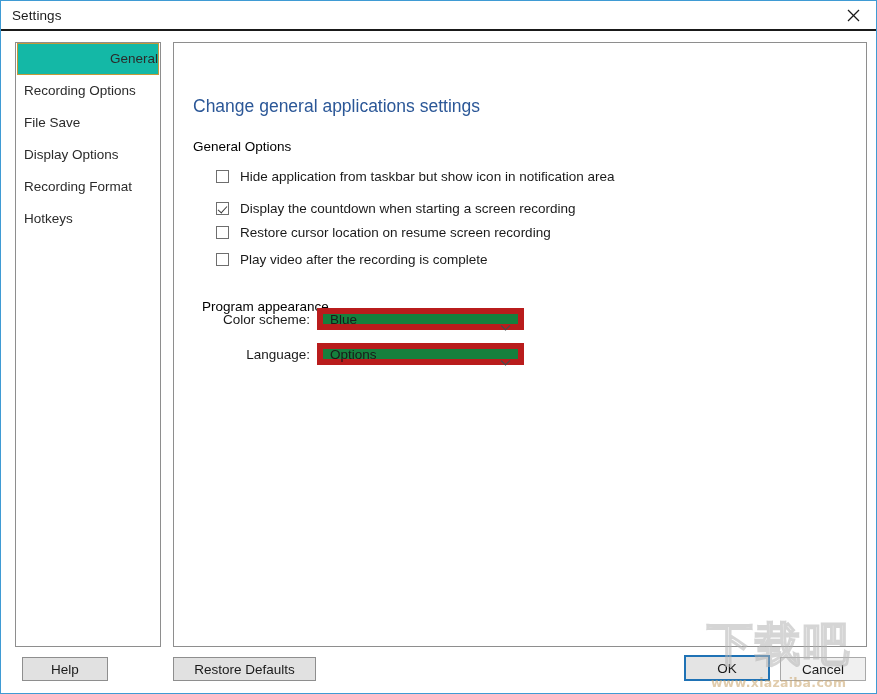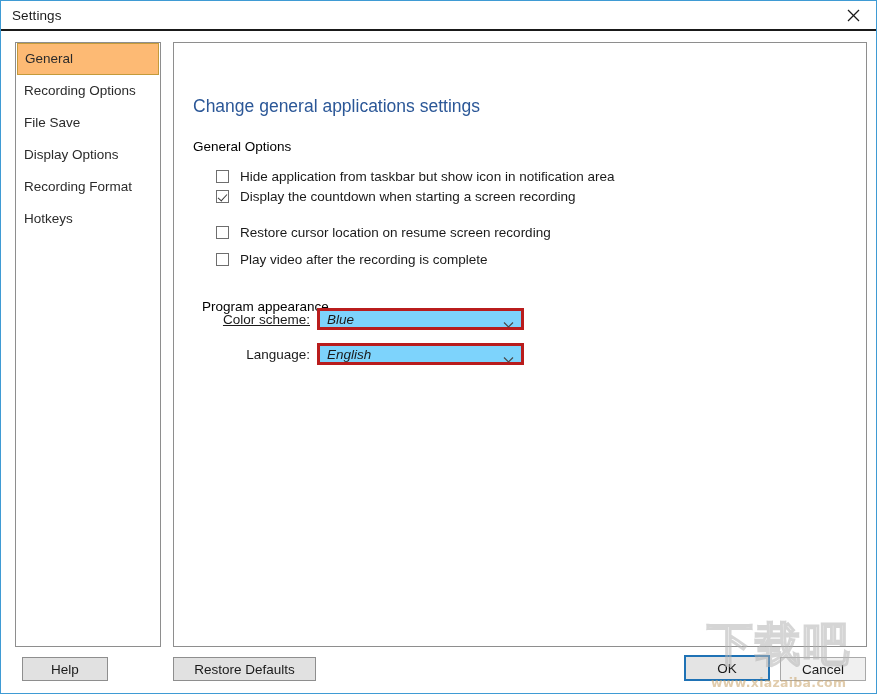--- a/index.html
+++ b/index.html
@@ -80,26 +80,27 @@
     height: 32px;
     line-height: 32px;
     padding-left: 8px;
     font-size: 13.5px;
     color: #2b2b2b;
     box-sizing: border-box;
     cursor: default;
     white-space: nowrap;
   }
   .nav-item.selected {
-    background: #fdba74;
+    background: #14b8a6;
     border: 1px solid #c49a3a;
     margin: 0 1px;
     height: 32px;
     line-height: 30px;
     padding-left: 7px;
+    text-align: right;
   }
 
   
   #main-panel {
     position: absolute;
     left: 172px;
     top: 11px;
     width: 694px;
     height: 605px;
     background: #ffffff;
@@ -195,26 +196,25 @@
     font-size: 13.5px;
     color: #1a1a1a;
     white-space: nowrap;
     text-align: right;
   }
   .combo {
     position: relative;
     width: 207px;
     height: 22px;
     box-sizing: border-box;
-    background: #7dd3fc;
-    border: 3px solid #b91c1c;
-    display: flex;
-    align-items: center;
-    cursor: default;
-    font-style: italic;
+    background: #15803d;
+    border: 6px solid #b91c1c;
+    display: flex;
+    align-items: center;
+    cursor: default;
   }
   .combo-value {
     font-size: 13.5px;
     color: #1a1a1a;
     padding-left: 7px;
     white-space: nowrap;
   }
   .combo-arrow {
     position: absolute;
     right: 7px;
@@ -320,21 +320,21 @@
           <div class="group-rule"></div>
           <div class="group-title">General Options</div>
         </div>
       </div>
 
       <div class="check-row" style="top:124px;">
         <span class="checkbox"></span>
         <span class="check-label">Hide application from taskbar but show icon in notification area</span>
       </div>
 
-      <div class="check-row" style="top:144px;">
+      <div class="check-row" style="top:156px;">
         <span class="checkbox checked"></span>
         <span class="check-label">Display the countdown when starting a screen recording</span>
       </div>
 
       <div class="check-row" style="top:180px;">
         <span class="checkbox"></span>
         <span class="check-label">Restore cursor location on resume screen recording</span>
       </div>
 
       <div class="check-row" style="top:207px;">
@@ -343,35 +343,35 @@
       </div>
 
       <div class="group" style="top:256px;padding-left:9px;">
         <div class="group-header">
           <div class="group-rule"></div>
           <div class="group-title">Program appearance</div>
         </div>
       </div>
 
       <div class="field-row" style="left:42px; top:265px;">
-        <span class="field-label" style="width:94px;text-decoration:underline;">Color scheme:</span>
+        <span class="field-label" style="width:94px;">Color scheme:</span>
         <span class="combo" style="margin-left:7px;">
           <span class="combo-value">Blue</span>
           <span class="combo-arrow">
             <svg width="11" height="8" viewBox="0 0 11 8" aria-hidden="true">
               <polyline points="1,1.5 5.5,6 10,1.5" fill="none" stroke="#4a4a4a" stroke-width="1.2"></polyline>
             </svg>
           </span>
         </span>
       </div>
 
       <div class="field-row" style="left:42px; top:300px;">
         <span class="field-label" style="width:94px;">Language:</span>
         <span class="combo" style="margin-left:7px;">
-          <span class="combo-value">English</span>
+          <span class="combo-value">Options</span>
           <span class="combo-arrow">
             <svg width="11" height="8" viewBox="0 0 11 8" aria-hidden="true">
               <polyline points="1,1.5 5.5,6 10,1.5" fill="none" stroke="#4a4a4a" stroke-width="1.2"></polyline>
             </svg>
           </span>
         </span>
       </div>
 
     </div>
 

